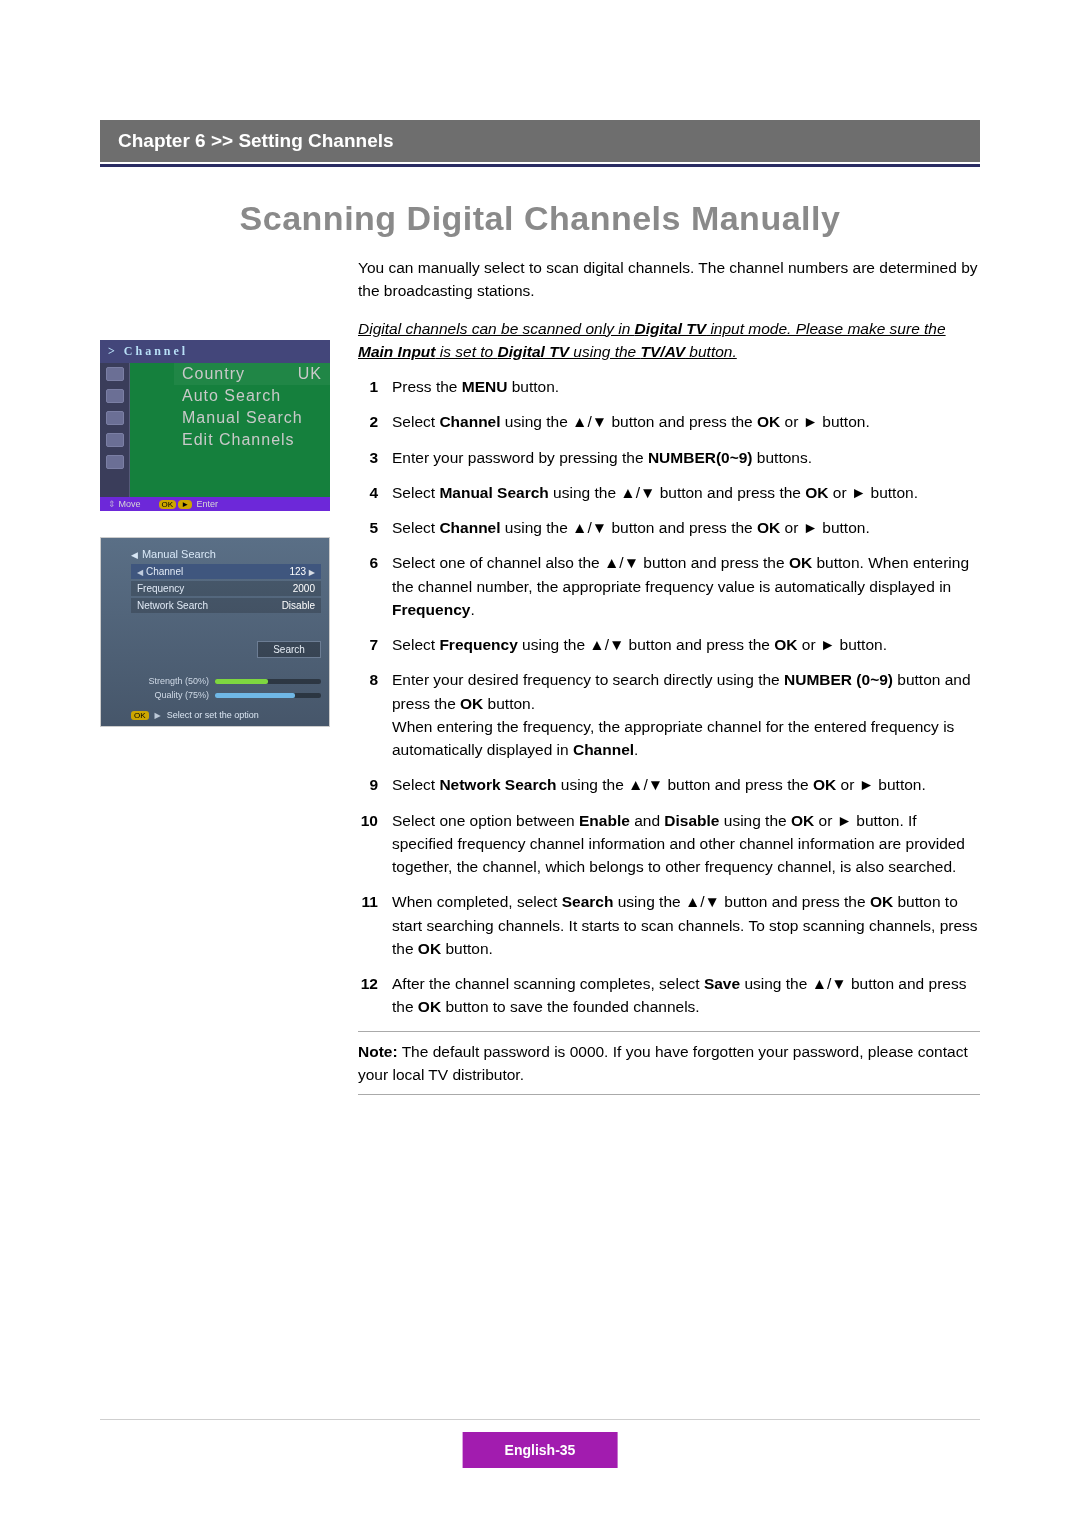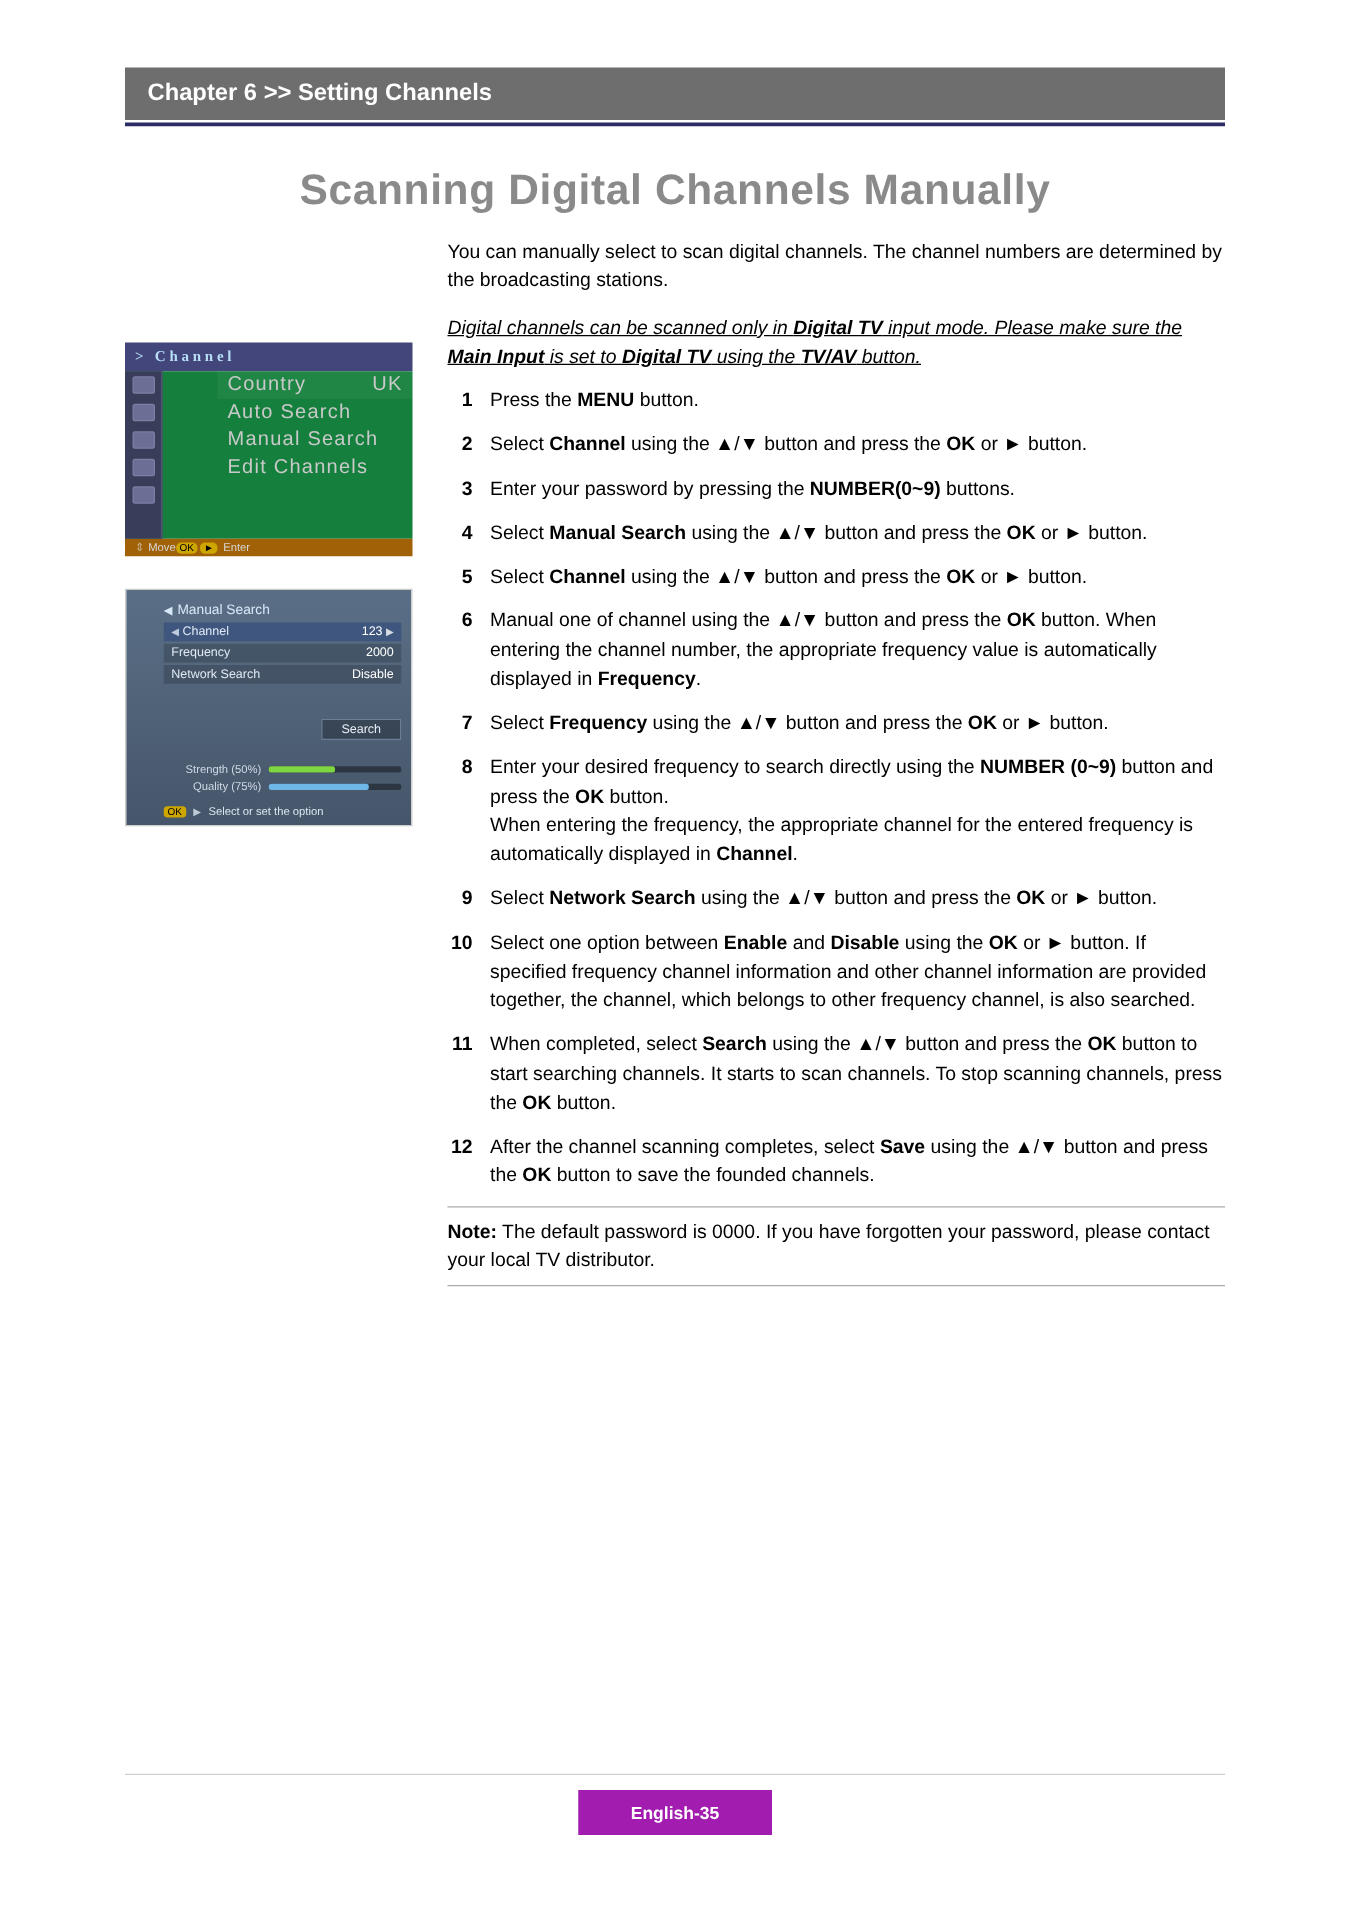--- a/index.html
+++ b/index.html
@@ -1,17 +1,17 @@
 <!DOCTYPE html>
 <html><head>
 <meta charset="utf-8">
 <style>
   * { box-sizing: border-box; margin: 0; padding: 0; }
   html, body { width: 1080px; height: 1528px; background: #fff; font-family: Arial, Helvetica, sans-serif; color: #000; }
-  .page { width: 1080px; height: 1528px; padding: 54px 100px 60px 100px; position: relative; }
+  .page { width: 1080px; height: 1528px; padding: 120px 100px 60px 100px; position: relative; }
 
   .chapter-bar { background: #6e6e6e; color: #fff; font-size: 19px; font-weight: bold; padding: 10px 18px; }
   .chapter-rule { height: 3px; background: #2a2c63; margin-top: 2px; }
 
   .title { color: #8a8a8a; font-size: 34px; font-weight: 800; text-align: center; margin: 32px 0 18px; letter-spacing: .5px; font-family: Arial, sans-serif; }
 
   .cols { display: flex; gap: 28px; }
   .left { width: 230px; flex: none; }
   .right { flex: 1; font-size: 15.5px; line-height: 1.5; }
 
@@ -28,21 +28,21 @@
 
   
   .menu-shot { margin-top: 84px; font-family: Arial, sans-serif; }
   .menu-titlebar { background:#43467a; color:#b8dff7; font-size:12px; font-weight:bold; letter-spacing:3px; padding:4px 8px;font-family:Liberation Serif, serif; }
   .menu-body { background:#15803d; display:flex; font-size:16px; color:#c9c9c9;gap:44px; }
   .menu-icons { width:30px; background:#3a3d5a; display:flex; flex-direction:column; align-items:center; padding-top:4px; gap:8px; border-right:1px solid #555978;}
   .icon-sq { width:18px; height:14px; border:1px solid #7b7fa4; background:#6b6f95; border-radius:2px;}
   .menu-list { flex:1; }
   .menu-row { display:flex; justify-content:space-between; padding:2px 8px; letter-spacing:1px; }
   .menu-row.hl { background:rgba(255,255,255,.05); }
-  .menu-footer { background:#a16207; color:#d7d7d7; font-size:9px; padding:2px 8px; display:flex; align-items:center;}
+  .menu-footer { background:#6d28d9; color:#d7d7d7; font-size:9px; padding:2px 8px; display:flex; gap:18px; align-items:center;}
   .pill { display:inline-block; background:#cda600; color:#000; border-radius:4px; padding:0 3px; font-size:8px; margin-right:2px;}
   .arrow-ic::before { content:"⇕"; opacity:.7; margin-right:3px;}
 
   
   .search-shot { margin-top: 26px; border:1px solid #ccc; font-size:10px; color:#e0e9f5; position:relative; background:linear-gradient(#5a6f86,#46566a); height:190px; overflow:hidden;}
   .search-inner { position:absolute; left:30px; right:8px; top:10px;}
   .ms-title { color:#d9e8f7; font-size:11px; margin-bottom:4px;}
   .ms-title .tri { font-size:9px; margin-right:4px;}
   .ms-table { width:100%; font-size:10px;}
   .ms-table .r { display:flex; justify-content:space-between; padding:2px 6px; background:rgba(0,0,0,.18); margin-bottom:2px;}
@@ -176,21 +176,21 @@
         <li>
             <span class="num">4</span>
             <span class="body"><span>Select </span><b>Manual Search</b><span> using the </span><span>▲/▼</span><span> button and press the </span><b>OK</b><span> or </span><span>►</span><span> button.</span></span>
           </li>
         <li>
             <span class="num">5</span>
             <span class="body"><span>Select </span><b>Channel</b><span> using the </span><span>▲/▼</span><span> button and press the </span><b>OK</b><span> or </span><span>►</span><span> button.</span></span>
           </li>
         <li>
             <span class="num">6</span>
-            <span class="body"><span>Manual one of channel using the </span><span>▲/▼</span><span> button and press the </span><b>OK</b><span> button. When entering the channel number, the appropriate frequency value is automatically displayed in </span><b>Frequency</b><span>.</span></span>
+            <span class="body"><span>Select one of channel also the </span><span>▲/▼</span><span> button and press the </span><b>OK</b><span> button. When entering the channel number, the appropriate frequency value is automatically displayed in </span><b>Frequency</b><span>.</span></span>
           </li>
         <li>
             <span class="num">7</span>
             <span class="body"><span>Select </span><b>Frequency</b><span> using the </span><span>▲/▼</span><span> button and press the </span><b>OK</b><span> or </span><span>►</span><span> button.</span></span>
           </li>
         <li>
             <span class="num">8</span>
             <span class="body"><span>Enter your desired frequency to search directly using the </span><b>NUMBER (0~9)</b><span> button and press the </span><b>OK</b><span> button.</span><br><span>When entering the frequency, the appropriate channel for the entered frequency is automatically displayed in </span><b>Channel</b><span>.</span></span>
           </li>
         <li>

